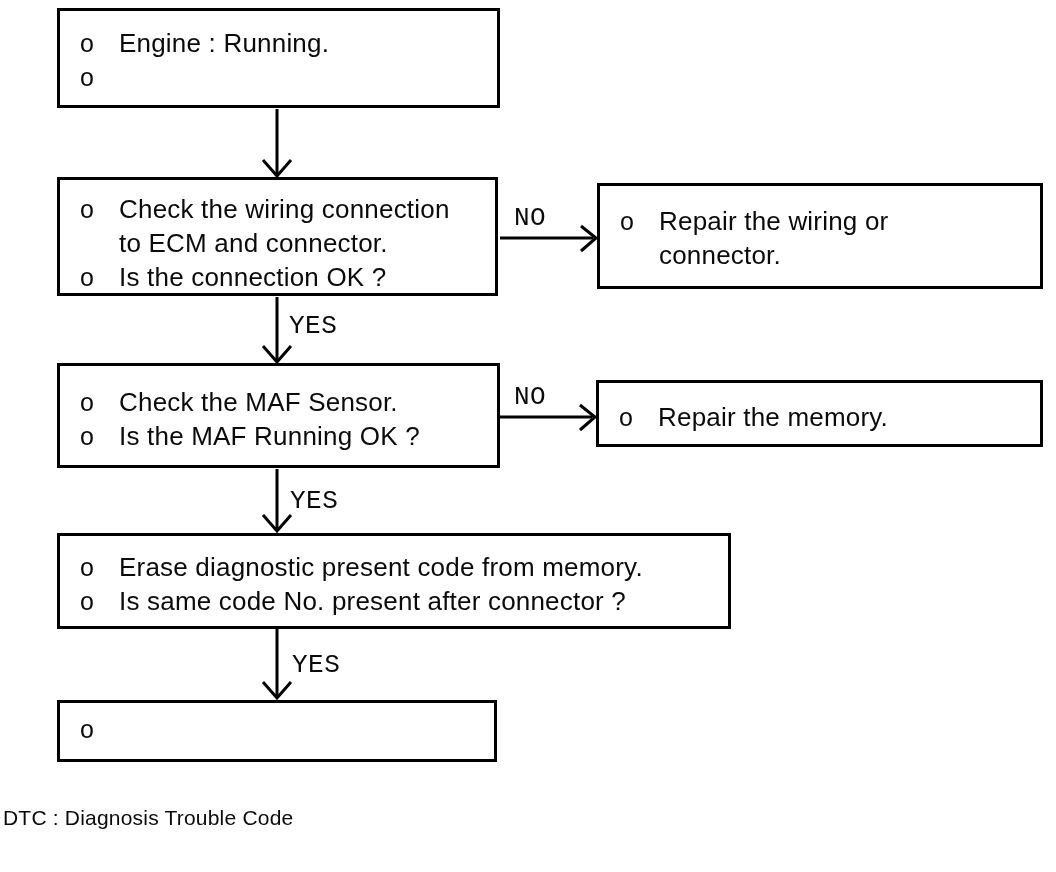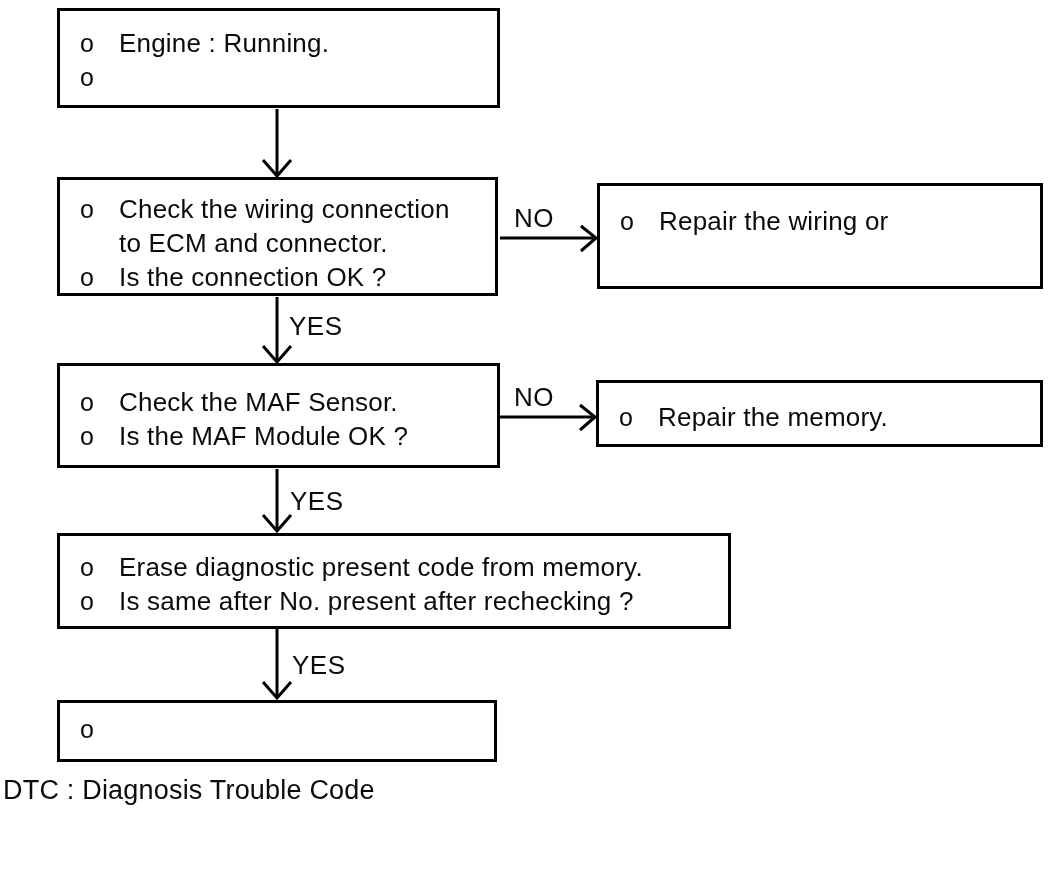--- a/index.html
+++ b/index.html
@@ -28,26 +28,27 @@
   .marker{
     flex:0 0 39px;
     font-size:25px;
   }
   .txt{flex:1 1 auto;}
   .edge-label{
     position:absolute;
     font-size:26px;
     letter-spacing:0.5px;
     white-space:nowrap;
+    font-family:Liberation Mono, monospace;
   }
   .legend{
     position:absolute;
     left:3px;
-    top:773px;
-    font-size:27px;
+    top:801px;
+    font-size:21px;
     line-height:34px;
     letter-spacing:0.2px;
     text-align:right;
   }
   .arrows{
     position:absolute;
     left:0;top:0;
     pointer-events:none;
   }
 </style>
@@ -111,50 +112,51 @@
       <span class="marker">o</span>
       <div class="txt">Is the connection OK ?</div>
     </div>
   </div>
 
   <div class="box" style="left:597px;top:183px;width:446px;height:106px;padding-top:18px;">
     <div class="item">
       <span class="marker">o</span>
       <div class="txt">
         <div>Repair the wiring or</div>
+        <div>connector.</div>
       </div>
     </div>
   </div>
 
   <div class="box" style="left:57px;top:363px;width:443px;height:105px;padding-top:19px;">
     <div class="item">
       <span class="marker">o</span>
       <div class="txt">Check the MAF Sensor.</div>
     </div>
     <div class="item">
       <span class="marker">o</span>
-      <div class="txt">Is the MAF Module OK ?</div>
+      <div class="txt">Is the MAF Running OK ?</div>
     </div>
   </div>
 
   <div class="box" style="left:596px;top:380px;width:447px;height:67px;padding-top:17px;">
     <div class="item">
       <span class="marker">o</span>
       <div class="txt">Repair the memory.</div>
     </div>
   </div>
 
   <div class="box" style="left:57px;top:533px;width:674px;height:96px;padding-top:14px;">
     <div class="item">
       <span class="marker">o</span>
       <div class="txt">Erase diagnostic present code from memory.</div>
     </div>
     <div class="item">
       <span class="marker">o</span>
-      <div class="txt">Is same after No. present after rechecking ?</div>
+      <div class="txt">Is same code No. present after connector ?</div>
     </div>
   </div>
 
   <div class="box" style="left:57px;top:700px;width:440px;height:62px;padding-top:9px;">
     <div class="item">
       <span class="marker">o</span>
     </div>
   </div>
 
   <div class="edge-label" style="left:514px;top:203px;">NO</div>

